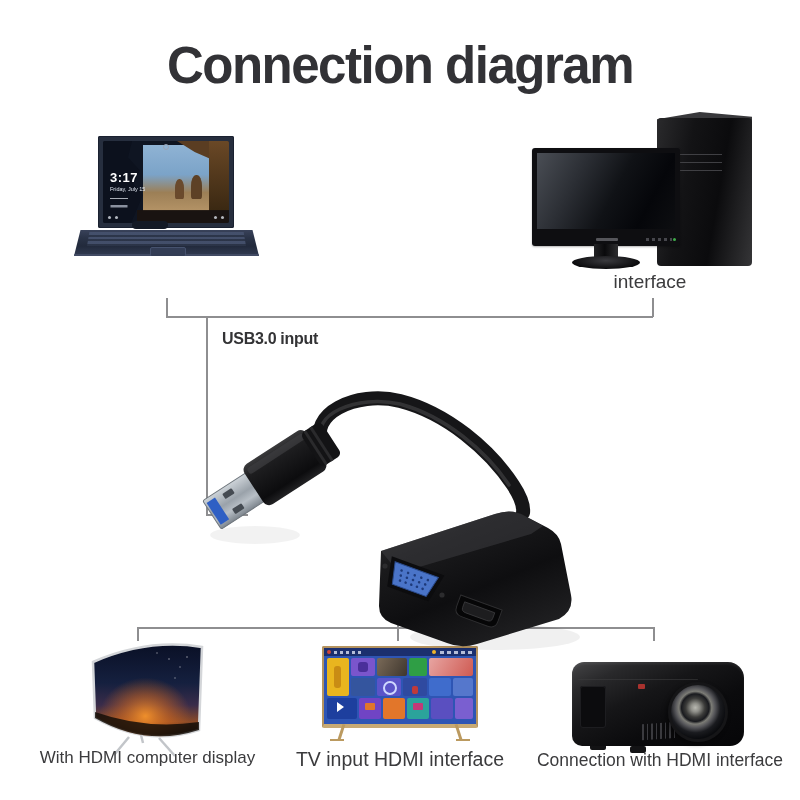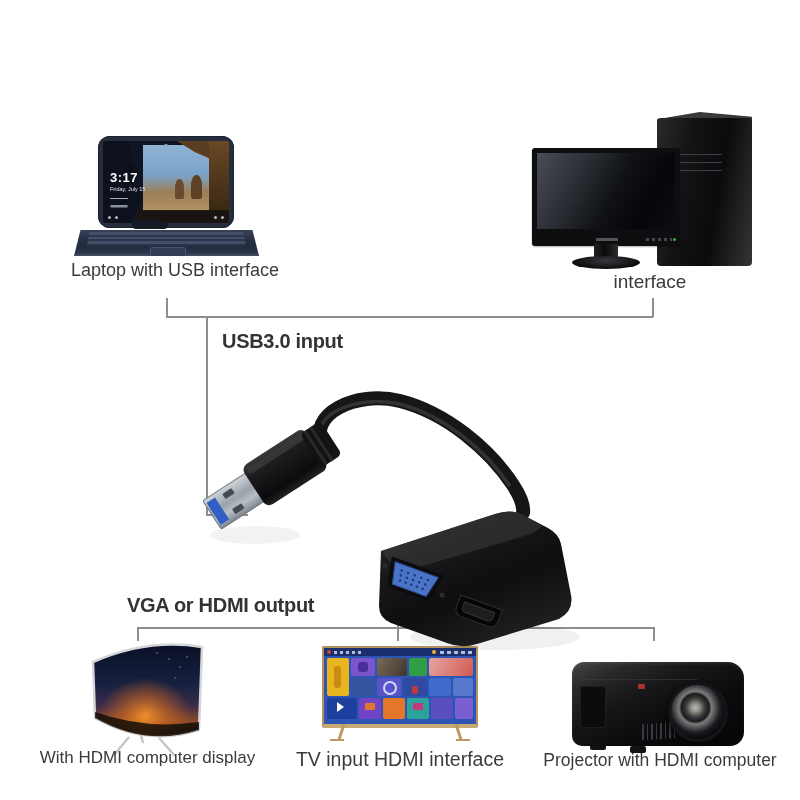--- a/index.html
+++ b/index.html
@@ -4,28 +4,28 @@
 <style>
   html,body{margin:0;padding:0;background:#fff;}
   #canvas{position:relative;width:800px;height:800px;background:#ffffff;overflow:hidden;
           font-family:"Liberation Sans",sans-serif;color:#3a3a3c;}
   .abs{position:absolute;}
 
   
   .title{left:0;top:36px;width:800px;text-align:center;font-size:51px;font-weight:bold;
          color:#323236;letter-spacing:-1.5px;}
   .dev-label{font-size:18px;color:#3b3b3d;text-align:center;}
-  .section-label{font-size:20px;font-weight:bold;color:#333335;letter-spacing:-0.3px;text-align:right;}
+  .section-label{font-size:16px;font-weight:bold;color:#333335;letter-spacing:-0.3px;text-align:right;}
 
   
   .line{background:#8e8e90;}
 
   
   .laptop{left:74px;top:136px;width:185px;height:122px;}
-  .lap-screen{left:24px;top:0;width:136px;height:92px;background:#262e3e;border-radius:12px;
+  .lap-screen{left:24px;top:0;width:136px;height:92px;background:#262e3e;border-radius:2px;
               box-shadow:inset 0 0 0 1px #1a2130;}
   .lap-display{left:5px;top:5px;width:126px;height:82px;background:#0f1522;overflow:hidden;border-radius:2px;}
   .lap-photo{left:40px;top:4px;width:82px;height:66px;
              background:linear-gradient(180deg,#8fb3d4 0%,#7ba3c8 45%,#9c7f56 72%,#b49366 100%);}
   .lap-arch-top{right:0;top:0;width:52px;height:26px;background:#5a3d22;
                 clip-path:polygon(0 0,100% 0,100% 100%,34% 42%);}
   .lap-arch-right{right:0;top:0;width:20px;height:70px;
                   background:linear-gradient(180deg,#6a4826,#3a2812);}
   .lap-rock1{left:72px;top:38px;width:9px;height:20px;background:#6a4a2c;border-radius:45% 45% 12% 12%;}
   .lap-rock2{left:88px;top:34px;width:11px;height:24px;background:#5d4126;border-radius:45% 45% 12% 12%;}
@@ -102,20 +102,21 @@
               background:repeating-linear-gradient(90deg,#46464b 0 1.5px,transparent 1.5px 4.5px);}
   .proj-lens{right:16px;top:20px;width:54px;height:54px;border-radius:50%;border:3px solid #151517;
              background:radial-gradient(circle at 45% 42%,#b9b9b2 0%,#8e8e88 10%,#3c3c3a 22%,#191a1e 32%,#7c7c76 38%,#56565a 46%,#1a1b1f 58%,#0a0b0e 72%,#33343a 100%);
              box-shadow:-2px 2px 5px rgba(0,0,0,.45);}
 </style>
 </head>
 <body>
 
 <div id="canvas">
 
+  <div class="abs title">Connection diagram</div>
 
   <div class="abs laptop">
     <div class="abs lap-screen">
       <div class="abs lap-display">
         <div class="abs lap-photo"></div>
         <div class="abs lap-arch-top"></div>
         <div class="abs lap-arch-right"></div>
         <div class="abs lap-rock1"></div>
         <div class="abs lap-rock2"></div>
         <div class="abs lap-floor"></div>
@@ -129,21 +130,20 @@
         <div class="abs lap-dot" style="right:5px;bottom:4px;"></div>
         <div class="abs lap-dot" style="right:12px;bottom:4px;"></div>
       </div>
     </div>
     <div class="abs lap-pill"></div>
     <div class="abs lap-base">
       <div class="abs lap-keys"></div>
       <div class="abs lap-trackpad"></div>
     </div>
   </div>
-  <div class="abs dev-label" style="left:40px;top:260px;width:270px;">Laptop with USB interface</div>
 
   <div class="abs computer">
     <div class="abs tower-top"></div>
     <div class="abs tower"></div>
     <div class="abs tower-bays"></div>
     <div class="abs desk-monitor">
       <div class="abs desk-screen"></div>
       <div class="abs desk-brand"></div>
       <div class="abs desk-btns"></div>
       <div class="abs desk-led"></div>
@@ -157,21 +157,20 @@
   <div class="abs line" style="left:166px;top:298px;width:1.5px;height:19px;"></div>
   <div class="abs line" style="left:652px;top:298px;width:1.5px;height:19px;"></div>
   <div class="abs line" style="left:206px;top:316px;width:1.5px;height:199px;"></div>
   <div class="abs line" style="left:206px;top:514px;width:42px;height:1.5px;"></div>
   <div class="abs section-label" style="left:222px;top:330px;">USB3.0 input</div>
 
   <div class="abs line" style="left:137px;top:627px;width:518px;height:1.5px;"></div>
   <div class="abs line" style="left:137px;top:627px;width:1.5px;height:14px;"></div>
   <div class="abs line" style="left:653px;top:627px;width:1.5px;height:14px;"></div>
   <div class="abs line" style="left:397px;top:610px;width:1.5px;height:31px;"></div>
-  <div class="abs section-label" style="left:127px;top:594px;">VGA or HDMI output</div>
 
   <svg class="abs" style="left:195px;top:385px;z-index:3;" width="390" height="270" viewBox="0 0 390 270">
     <defs>
       <linearGradient id="metalG" x1="0" y1="0" x2="0" y2="1">
         <stop offset="0" stop-color="#cdd3d8"></stop>
           <stop offset="0.45" stop-color="#9aa2aa"></stop>
         <stop offset="0.7" stop-color="#b8bfc6"></stop>
           <stop offset="1" stop-color="#7e868e"></stop>
       </linearGradient>
       <linearGradient id="plugG" x1="0" y1="0" x2="0" y2="1">
@@ -331,15 +330,15 @@
     <div class="abs proj-foot" style="left:18px;"></div>
     <div class="abs proj-foot" style="left:58px;bottom:-7px;"></div>
     <div class="abs proj-body">
       <div class="abs proj-seam"></div>
       <div class="abs proj-side"></div>
       <div class="abs proj-red"></div>
       <div class="abs proj-vents"></div>
       <div class="abs proj-lens"></div>
     </div>
   </div>
-  <div class="abs dev-label" style="left:535px;top:750px;width:250px;font-size:17.5px;">Projector with HDMI computer</div>
+  <div class="abs dev-label" style="left:535px;top:750px;width:250px;font-size:17.5px;">Connection with HDMI interface</div>
 
 </div>
 
 </body></html>

